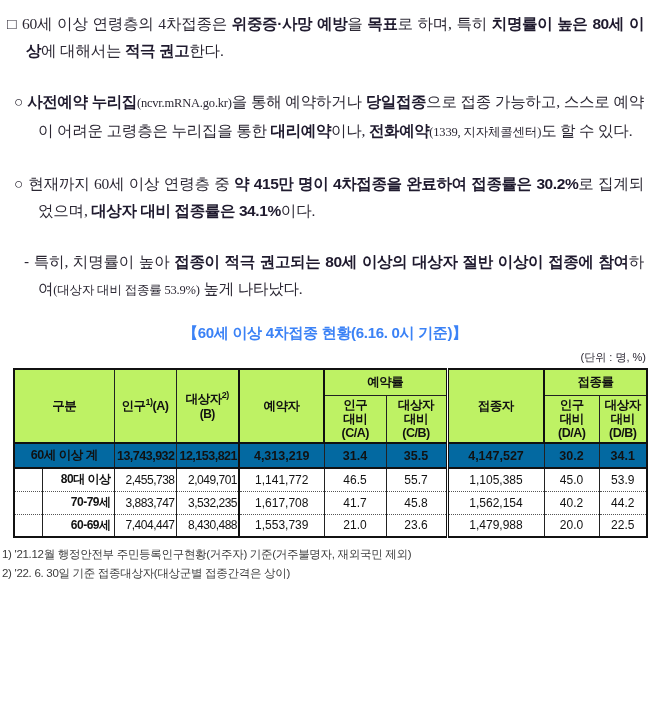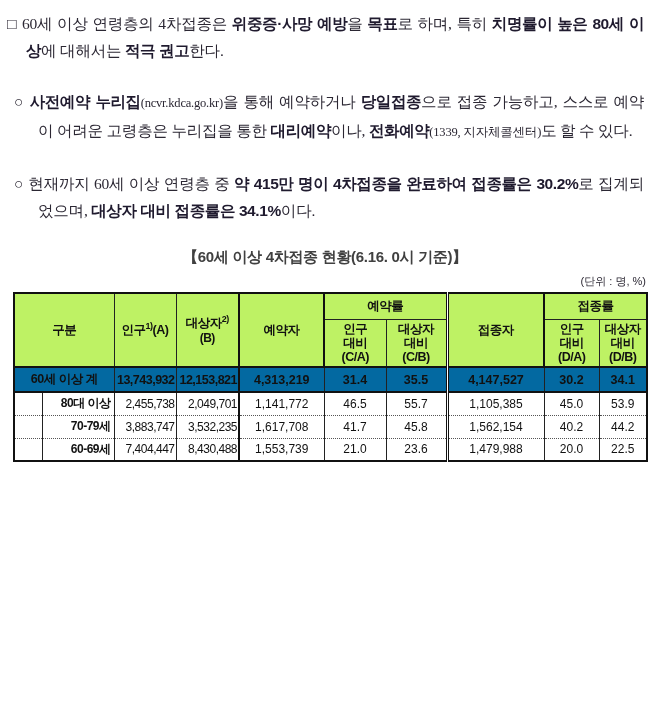--- a/index.html
+++ b/index.html
@@ -11,21 +11,21 @@
   .para{font-size:15.5px;line-height:27px;text-align:justify;color:#2b2733;
         margin:0 6px 24px 0;letter-spacing:-0.2px;}
   .para .marker{font-family:"Liberation Sans","DejaVu Sans",sans-serif;}
   .p-sq{padding-left:26px;text-indent:-19px;}          
   .p-ci{padding-left:38px;text-indent:-24px;}          
   .p-da{padding-left:38px;text-indent:-14px;margin-bottom:20px;} 
   .b{font-weight:700;color:#1f1a2e;font-family:"Liberation Sans","DejaVu Sans",sans-serif;letter-spacing:-0.4px;}
   .sm{font-size:12.5px;}
 
   
-  .tbl-title{margin-top:15px;text-align:center;font-weight:700;font-size:15px;color:#404040;
+  .tbl-title{margin-top:15px;text-align:center;font-weight:700;font-size:15px;color:#3b82f6;
              font-family:"Liberation Sans","DejaVu Sans",sans-serif;letter-spacing:-0.3px;}
   .unit{ text-align:right;font-size:11px;color:#2b2733;margin:7px 4px 3px 0;
          font-family:"Liberation Sans","DejaVu Sans",sans-serif;}
 
   table.vax{border-collapse:collapse;table-layout:fixed;margin-left:13px;width:635px;
             font-family:"Liberation Sans","DejaVu Sans",sans-serif;font-size:12px;color:#111;
             border:2px solid #111;}
   table.vax th,table.vax td{box-sizing:border-box;overflow:hidden;white-space:nowrap;
             border-left:1px solid #222;border-right:1px solid #222;padding:0 2px;}
   table.vax th{background:#bef264;font-weight:700;text-align:center;vertical-align:middle;
@@ -50,24 +50,25 @@
           font-family:"Liberation Sans","DejaVu Sans",sans-serif;letter-spacing:-0.3px;}
 </style>
 </head>
 <body>
 
 <div class="doc">
 
   <div class="para p-sq"><span class="marker">□</span> <span>60세 이상 연령층의 4차접종은 </span><span class="b">위중증·사망 예방</span><span>을 </span><span class="b">목표</span><span>로 하며, 특히 </span><span class="b">치명률이 높은 80세 이상</span><span>에 대해서는 </span><span class="b">적극 권고</span><span>한다.</span></div>
 
 
-  <div class="para p-ci"><span class="marker">○</span> <span class="b">사전예약 누리집</span><span class="sm">(ncvr.kdca.go.kr)</span><span>을 통해 예약하거나 </span><span class="b">당일접종</span><span>으로 접종 가능하고, 스스로 예약이 어려운 고령층은 누리집을 통한 </span><span class="b">대리예약</span><span>이나, </span><span class="b">전화예약</span><span class="sm">(1339, 지자체콜센터)</span><span>도 할 수 있다.</span></div>
+  <div class="para p-ci"><span class="marker">○</span> <span class="b">사전예약 누리집</span><span class="sm">(ncvr.mRNA.go.kr)</span><span>을 통해 예약하거나 </span><span class="b">당일접종</span><span>으로 접종 가능하고, 스스로 예약이 어려운 고령층은 누리집을 통한 </span><span class="b">대리예약</span><span>이나, </span><span class="b">전화예약</span><span class="sm">(1339, 지자체콜센터)</span><span>도 할 수 있다.</span></div>
 
   <div class="para p-ci"><span class="marker">○</span> <span>현재까지 60세 이상 연령층 중 </span><span class="b">약 415만 명이 4차접종을 완료하여 접종률은 30.2%</span><span>로 집계되었으며, </span><span class="b">대상자 대비 접종률은 34.1%</span><span>이다.</span></div>
 
+  <div class="para p-da"><span class="marker">-</span> <span>특히, 치명률이 높아 </span><span class="b">접종이 적극 권고되는 80세 이상의 대상자 절반 이상이 접종에 참여</span><span>하여</span><span class="sm">(대상자 대비 접종률 53.9%)</span><span> 높게 나타났다.</span></div>
 
   <div class="tbl-title">【60세 이상 4차접종 현황(6.16. 0시 기준)】</div>
   <div class="unit">(단위 : 명, %)</div>
 
   <table class="vax">
     <colgroup>
       <col style="width:28px">
         <col style="width:72px">
         <col style="width:62px">
         <col style="width:63px">
@@ -145,14 +146,18 @@
       <td class="num-c thick-l">1,553,739</td>
       <td class="num-c">21.0</td>
       <td class="num-c">23.6</td>
       <td class="num-c dbl-l">1,479,988</td>
       <td class="num-c">20.0</td>
       <td class="num-c">22.5</td>
     </tr>
   </tbody>
     </table>
 
+  <div class="fnotes">
+    <div>1) '21.12월 행정안전부 주민등록인구현황(거주자) 기준(거주불명자, 재외국민 제외)</div>
+    <div>2) '22. 6. 30일 기준 접종대상자(대상군별 접종간격은 상이)</div>
+  </div>
 
 </div>
 
 </body></html>

